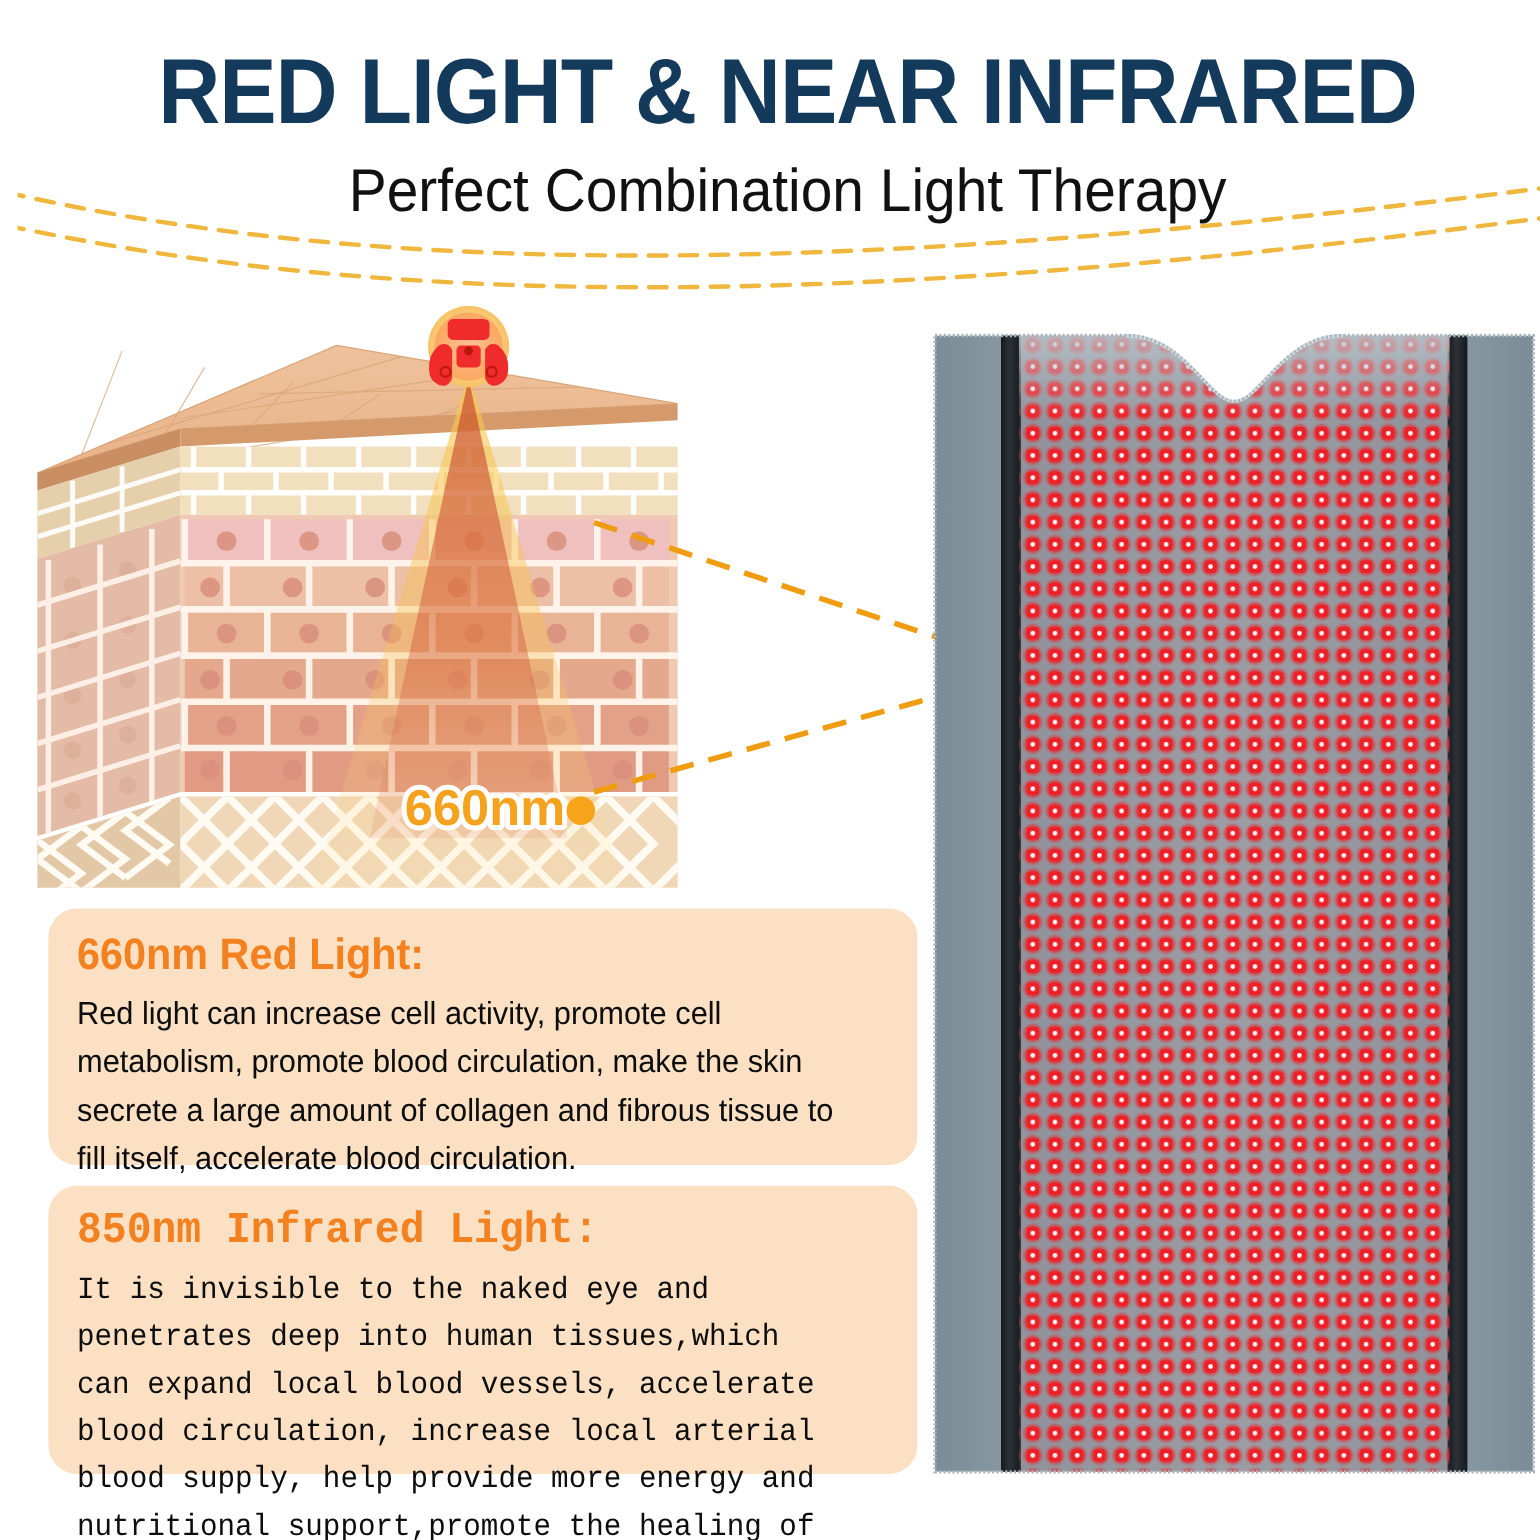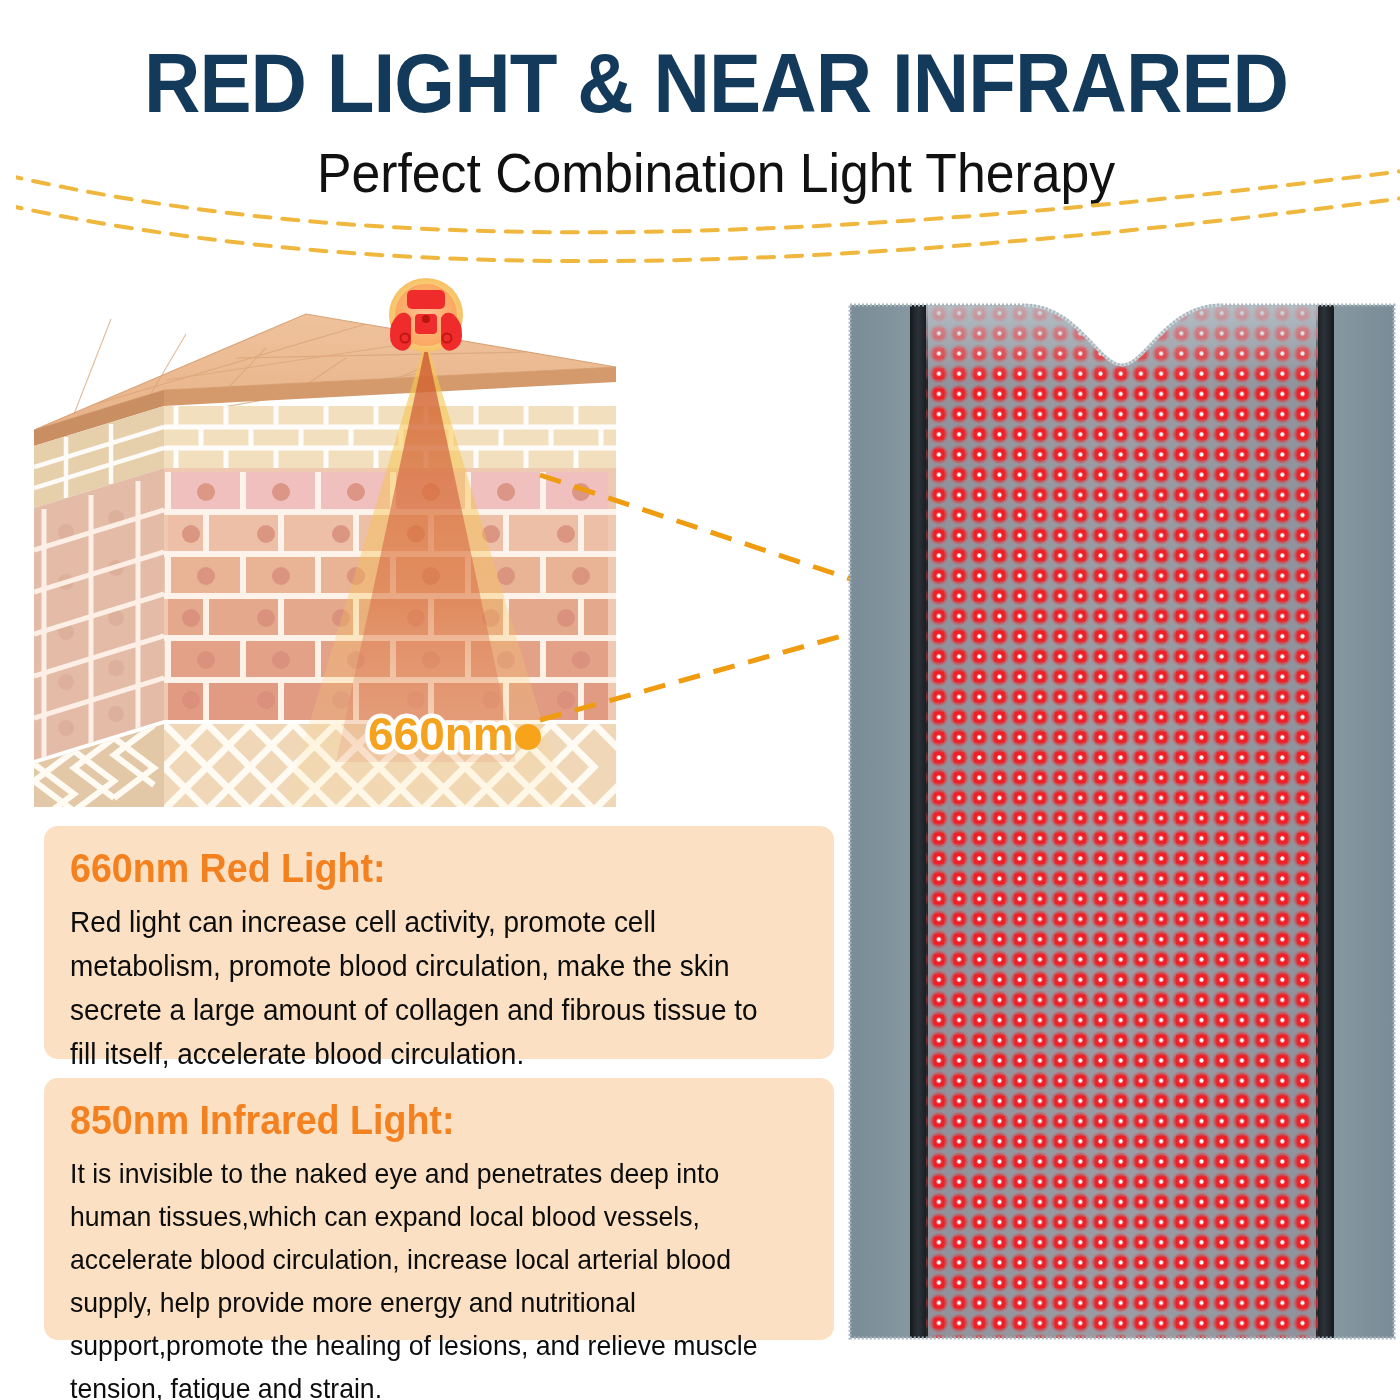--- a/index.html
+++ b/index.html
@@ -37,26 +37,26 @@
 
   
   .skin{position:absolute;left:0px;top:262px;width:640px;height:545px;}
 
   .connectors{position:absolute;left:0;top:260px;width:1400px;height:560px;}
 
   
   .card{
     position:absolute;
     background:#FBE0C3;
-    border-radius:14px;
+    border-radius:26px;
     box-sizing:border-box;
     padding:18px 26px 0 26px;
   }
   .card1{left:28px;top:826px;width:790px;height:233px;}
-  .card2{left:28px;top:1078px;width:790px;height:262px;}
+  .card2{left:28px;top:1078px;width:790px;height:262px;font-family:Liberation Mono, monospace;}
   .card h3{
     margin:0 0 8px 0;
     font-size:40px;
     line-height:48px;
     font-weight:bold;
     color:#F4811F;
     transform:scaleX(.94);
     transform-origin:left center;
     white-space:nowrap;
   }

